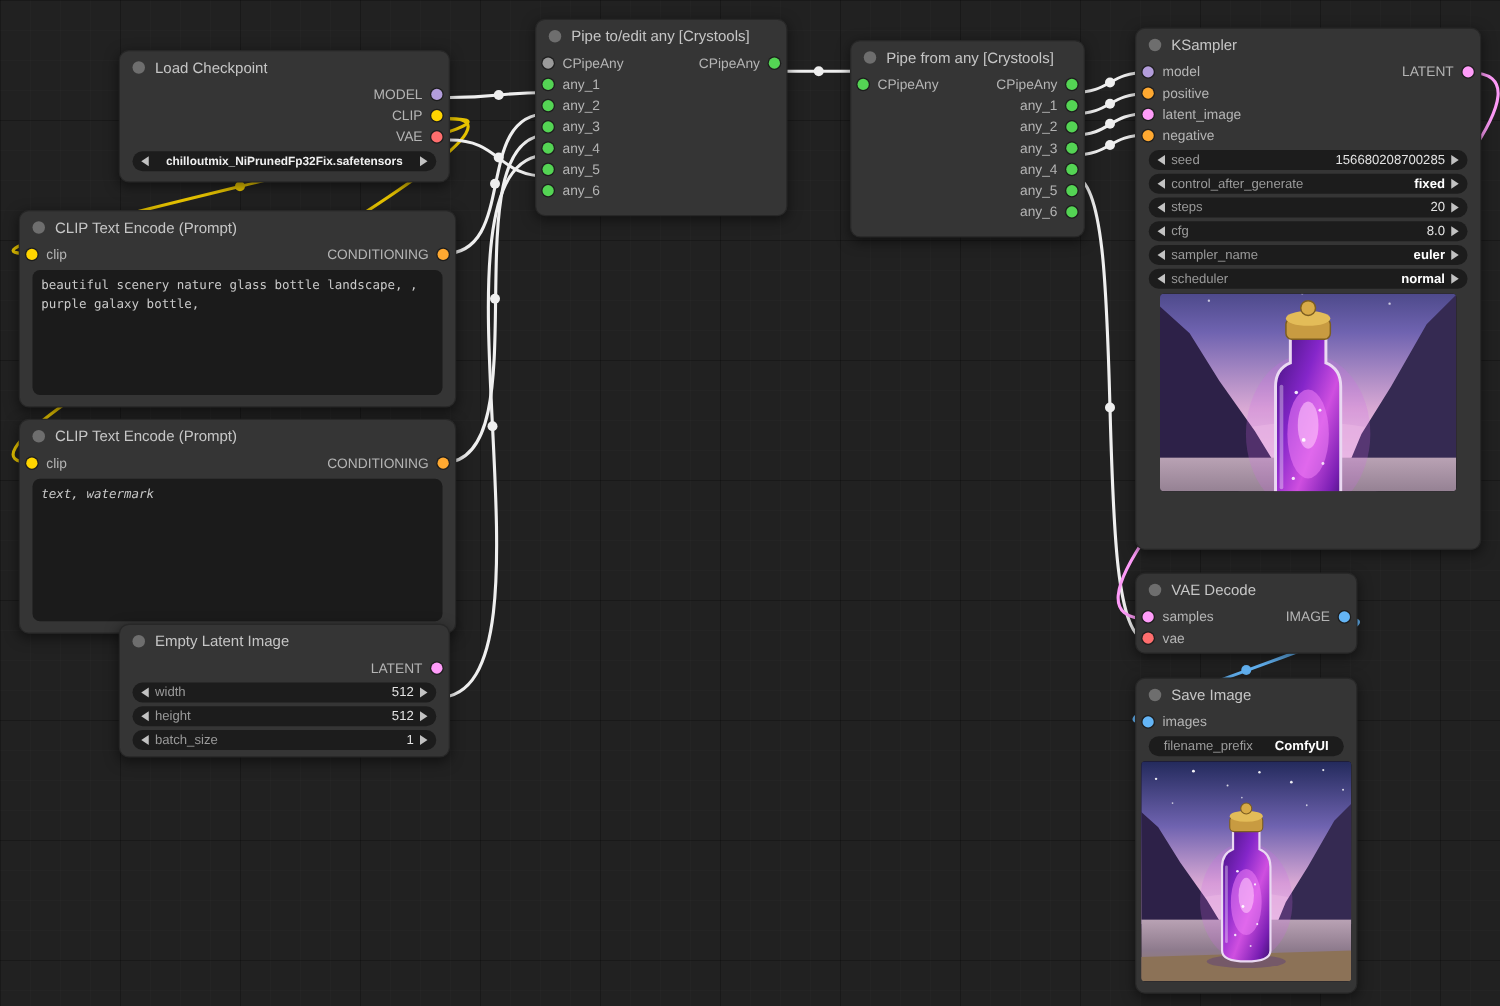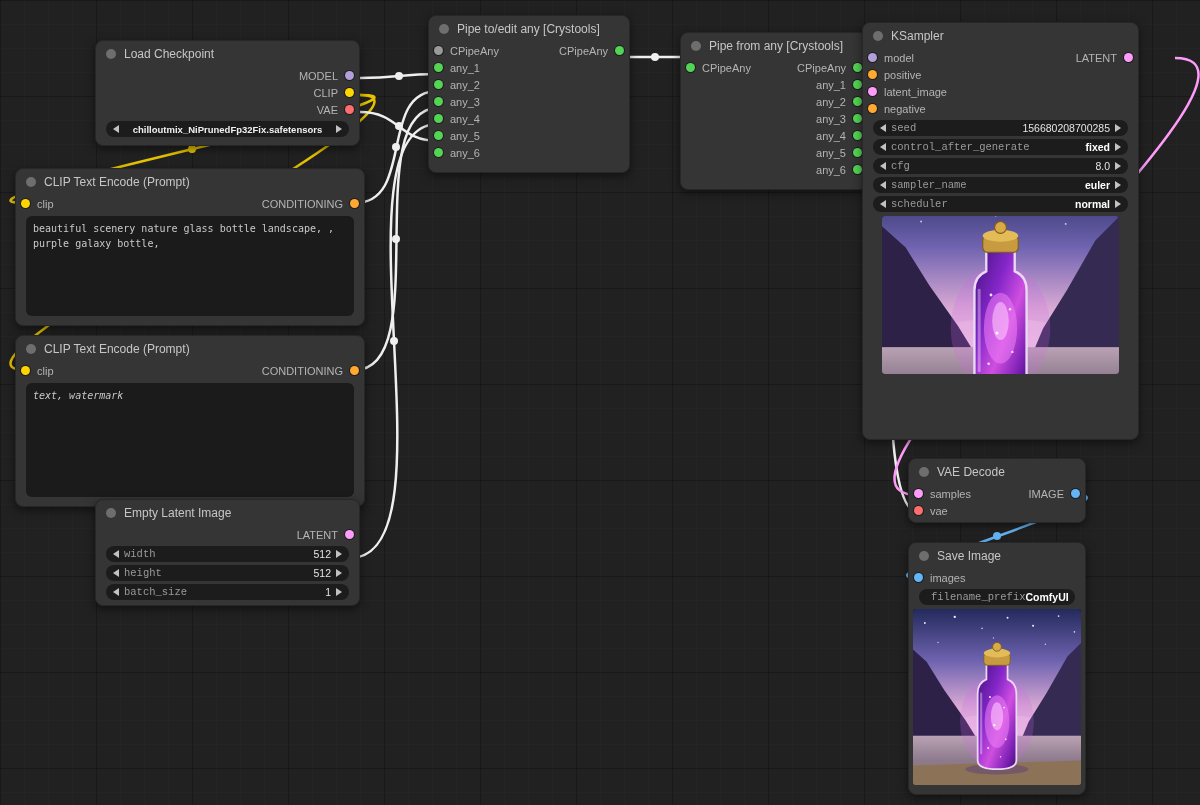--- a/index.html
+++ b/index.html
@@ -24,21 +24,21 @@
   .hdot{width:10px;height:10px;border-radius:50%;background:#6e6e6e;flex:none;}
   .title{font-size:12px;color:#c6c6c6;white-space:nowrap;overflow:hidden;}
   .row{position:relative;height:17px;display:flex;align-items:center;font-size:11px;color:#b4b4b4;}
   .pdot{position:absolute;width:9px;height:9px;border-radius:50%;top:4px;box-shadow:0 0 0 1px rgba(0,0,0,.45);}
   .pdot.in{left:5px;} .pdot.out{right:5px;}
   .plab.in{margin-left:21px;} .plab.out{margin-left:auto;margin-right:21px;}
   .c-model{background:#B39DDB}.c-clip{background:#FFD500}.c-vae{background:#FF6E6E}
   .c-cond{background:#FFA931}.c-latent{background:#FF9CF9}.c-image{background:#64B5F6}
   .c-any{background:#54d454}.c-gray{background:#9a9a9a}
   .widget{height:16px;margin:3px 10px;border-radius:8px;background:#1c1c1c;display:flex;align-items:center;padding:0 7px;font-size:10.5px;}
-  .wlab{color:#9a9a9a;margin-left:5px;white-space:nowrap;font-family:Liberation Mono, monospace;}
+  .wlab{color:#9a9a9a;margin-left:5px;white-space:nowrap;}
   .wval{margin-left:auto;color:#e3e3e3;margin-right:5px;white-space:nowrap;}
   .wval.bold{color:#ffffff;font-weight:700;}
   .wval.center{margin:0 auto;font-size:9.5px;color:#f0f0f0;overflow:hidden;text-overflow:ellipsis;white-space:nowrap;font-weight:bold;}
   .arrL{width:0;height:0;border-style:solid;border-width:4px 6px 4px 0;border-color:transparent #c2c2c2 transparent transparent;flex:none;}
   .arrR{width:0;height:0;border-style:solid;border-width:4px 0 4px 6px;border-color:transparent transparent transparent #c2c2c2;flex:none;}
   .textbox{display:block;margin:4px 10px;width:calc(100% - 20px);background:#1b1b1b;border:none;border-radius:6px;
     color:#c9c9c9;font-family:"DejaVu Sans Mono",monospace;font-size:10px;line-height:1.45;padding:6px 7px;resize:none;box-sizing:border-box;outline:none;}
   .preview{margin:4px auto;border-radius:3px;overflow:hidden;background:#120a18;}
 </style>
 </head>
@@ -230,21 +230,21 @@
     <div class="row">
       <span class="plab out">any_5</span>
       <span class="pdot out c-any"></span>
     </div>
     <div class="row">
       <span class="plab out">any_6</span>
       <span class="pdot out c-any"></span>
     </div>
   </div>
 
-  <div class="node" style="left:862px;top:22px;width:277px;height:418px;">
+  <div class="node" style="left:908px;top:22px;width:277px;height:418px;">
     <div class="hdr">
       <span class="hdot"></span>
       <span class="title">KSampler</span>
     </div>
     <div class="row">
       <span class="pdot in c-model"></span>
       <span class="plab in">model</span>
       <span class="plab out">LATENT</span>
       <span class="pdot out c-latent"></span>
     </div>
@@ -263,20 +263,26 @@
     <div class="widget">
       <span class="arrL"></span>
       <span class="wlab">seed</span>
       <span class="wval">156680208700285</span>
       <span class="arrR"></span>
     </div>
     <div class="widget">
       <span class="arrL"></span>
       <span class="wlab">control_after_generate</span>
       <span class="wval bold">fixed</span>
+      <span class="arrR"></span>
+    </div>
+    <div class="widget">
+      <span class="arrL"></span>
+      <span class="wlab">steps</span>
+      <span class="wval">20</span>
       <span class="arrR"></span>
     </div>
     <div class="widget">
       <span class="arrL"></span>
       <span class="wlab">cfg</span>
       <span class="wval">8.0</span>
       <span class="arrR"></span>
     </div>
     <div class="widget">
       <span class="arrL"></span>

